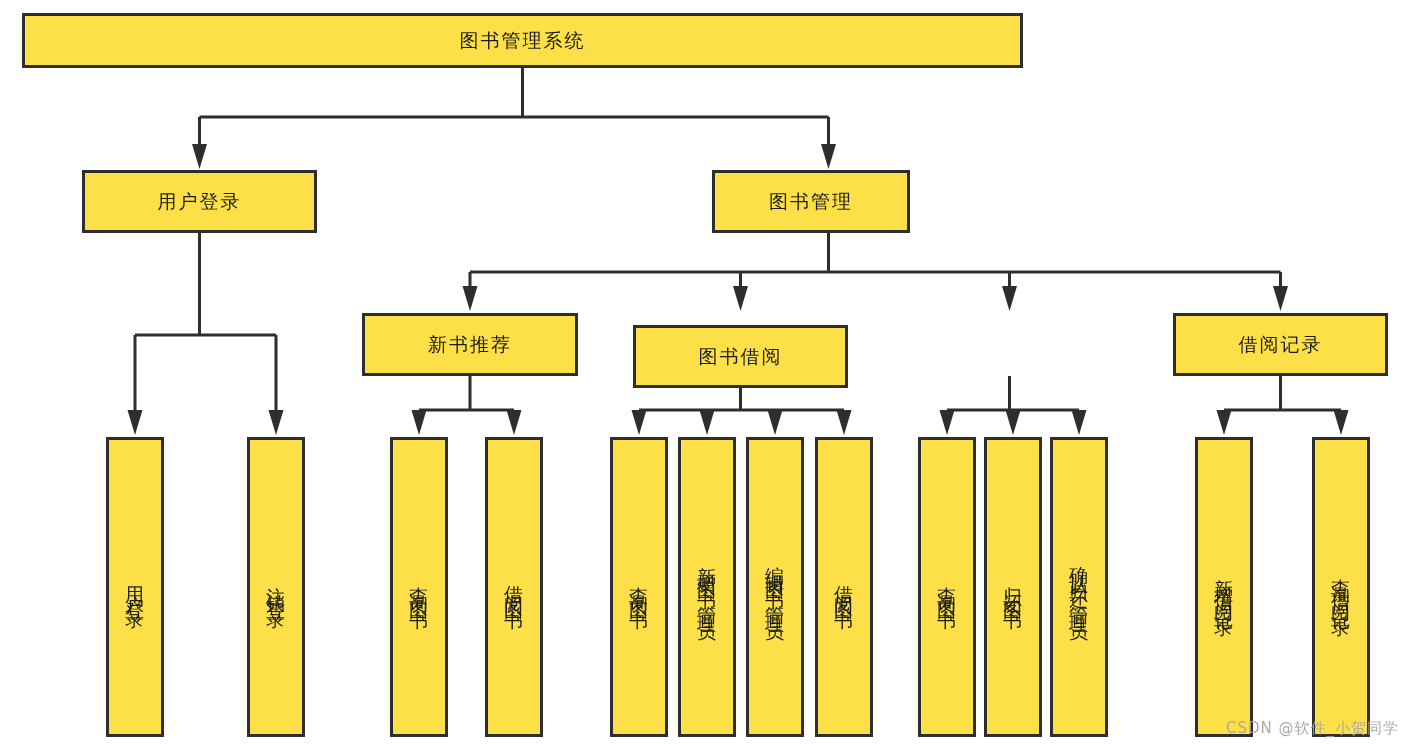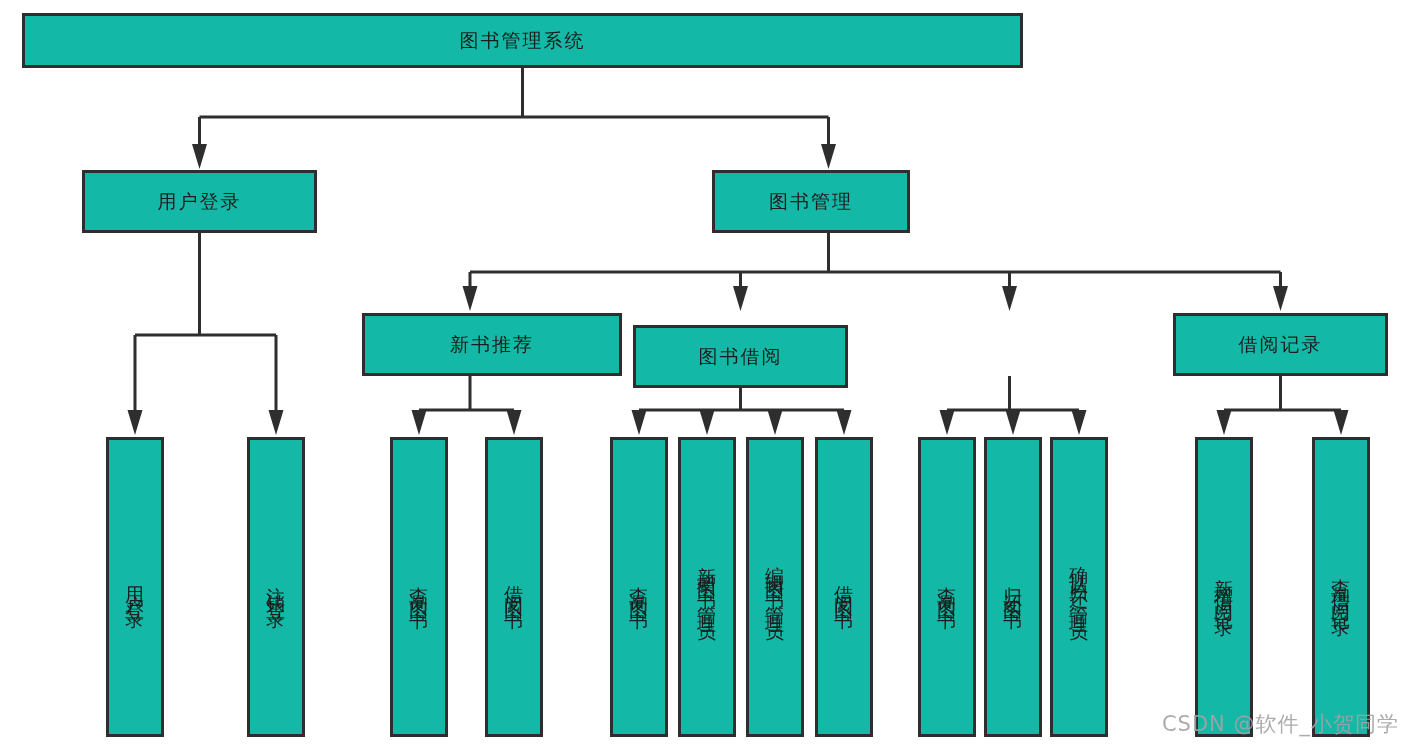--- a/index.html
+++ b/index.html
@@ -17,41 +17,41 @@
   }
   .connectors {
     position: absolute;
     left: 0;
     top: 0;
   }
   .node {
     position: absolute;
     box-sizing: border-box;
     border: 3px solid #2e2e2e;
-    background: #14b8a6;
+    background: #fde047;
     display: flex;
     align-items: center;
     justify-content: center;
     font-size: 19px;
     color: #1d1d1d;
     letter-spacing: 2px;
     text-align: center;
   }
   .v-node {
     writing-mode: vertical-rl;
     text-orientation: mixed;
     letter-spacing: 8px;
     line-height: 1.0;
     padding: 6px 0;
   }
   .watermark {
     position: absolute;
     right: 6px;
     bottom: 9px;
-    font-size: 21px;
+    font-size: 15px;
     color: #a3a3a3;
     opacity: 0.9;
     letter-spacing: 1px;
     white-space: nowrap;
   }
 </style>
 </head>
 <body>
 
 <div class="stage">
@@ -119,21 +119,21 @@
         <polygon points="1224,435 1216.5,410 1231.5,410"></polygon>
         <polygon points="1341,435 1333.5,410 1348.5,410"></polygon>
       </g>
   </svg>
 
   <div class="node" style="left:22px; top:13px; width:1001px; height:55px;">图书管理系统</div>
 
   <div class="node" style="left:82px; top:170px; width:235px; height:63px;">用户登录</div>
   <div class="node" style="left:712px; top:170px; width:198px; height:63px;">图书管理</div>
 
-  <div class="node" style="left:362px; top:313px; width:260px; height:63px;">新书推荐</div>
+  <div class="node" style="left:362px; top:313px; width:216px; height:63px;">新书推荐</div>
   <div class="node" style="left:633px; top:325px; width:215px; height:63px;">图书借阅</div>
   <div class="node" style="left:1173px; top:313px; width:215px; height:63px;">借阅记录</div>
 
   <div class="node v-node" style="left:106px; top:437px; width:58px; height:300px;">用户登录</div>
   <div class="node v-node" style="left:247px; top:437px; width:58px; height:300px;">注销登录</div>
 
   <div class="node v-node" style="left:390px; top:437px; width:58px; height:300px;">查询图书</div>
   <div class="node v-node" style="left:485px; top:437px; width:58px; height:300px;">借阅图书</div>
 
   <div class="node v-node" style="left:610px; top:437px; width:58px; height:300px;">查询图书</div>

